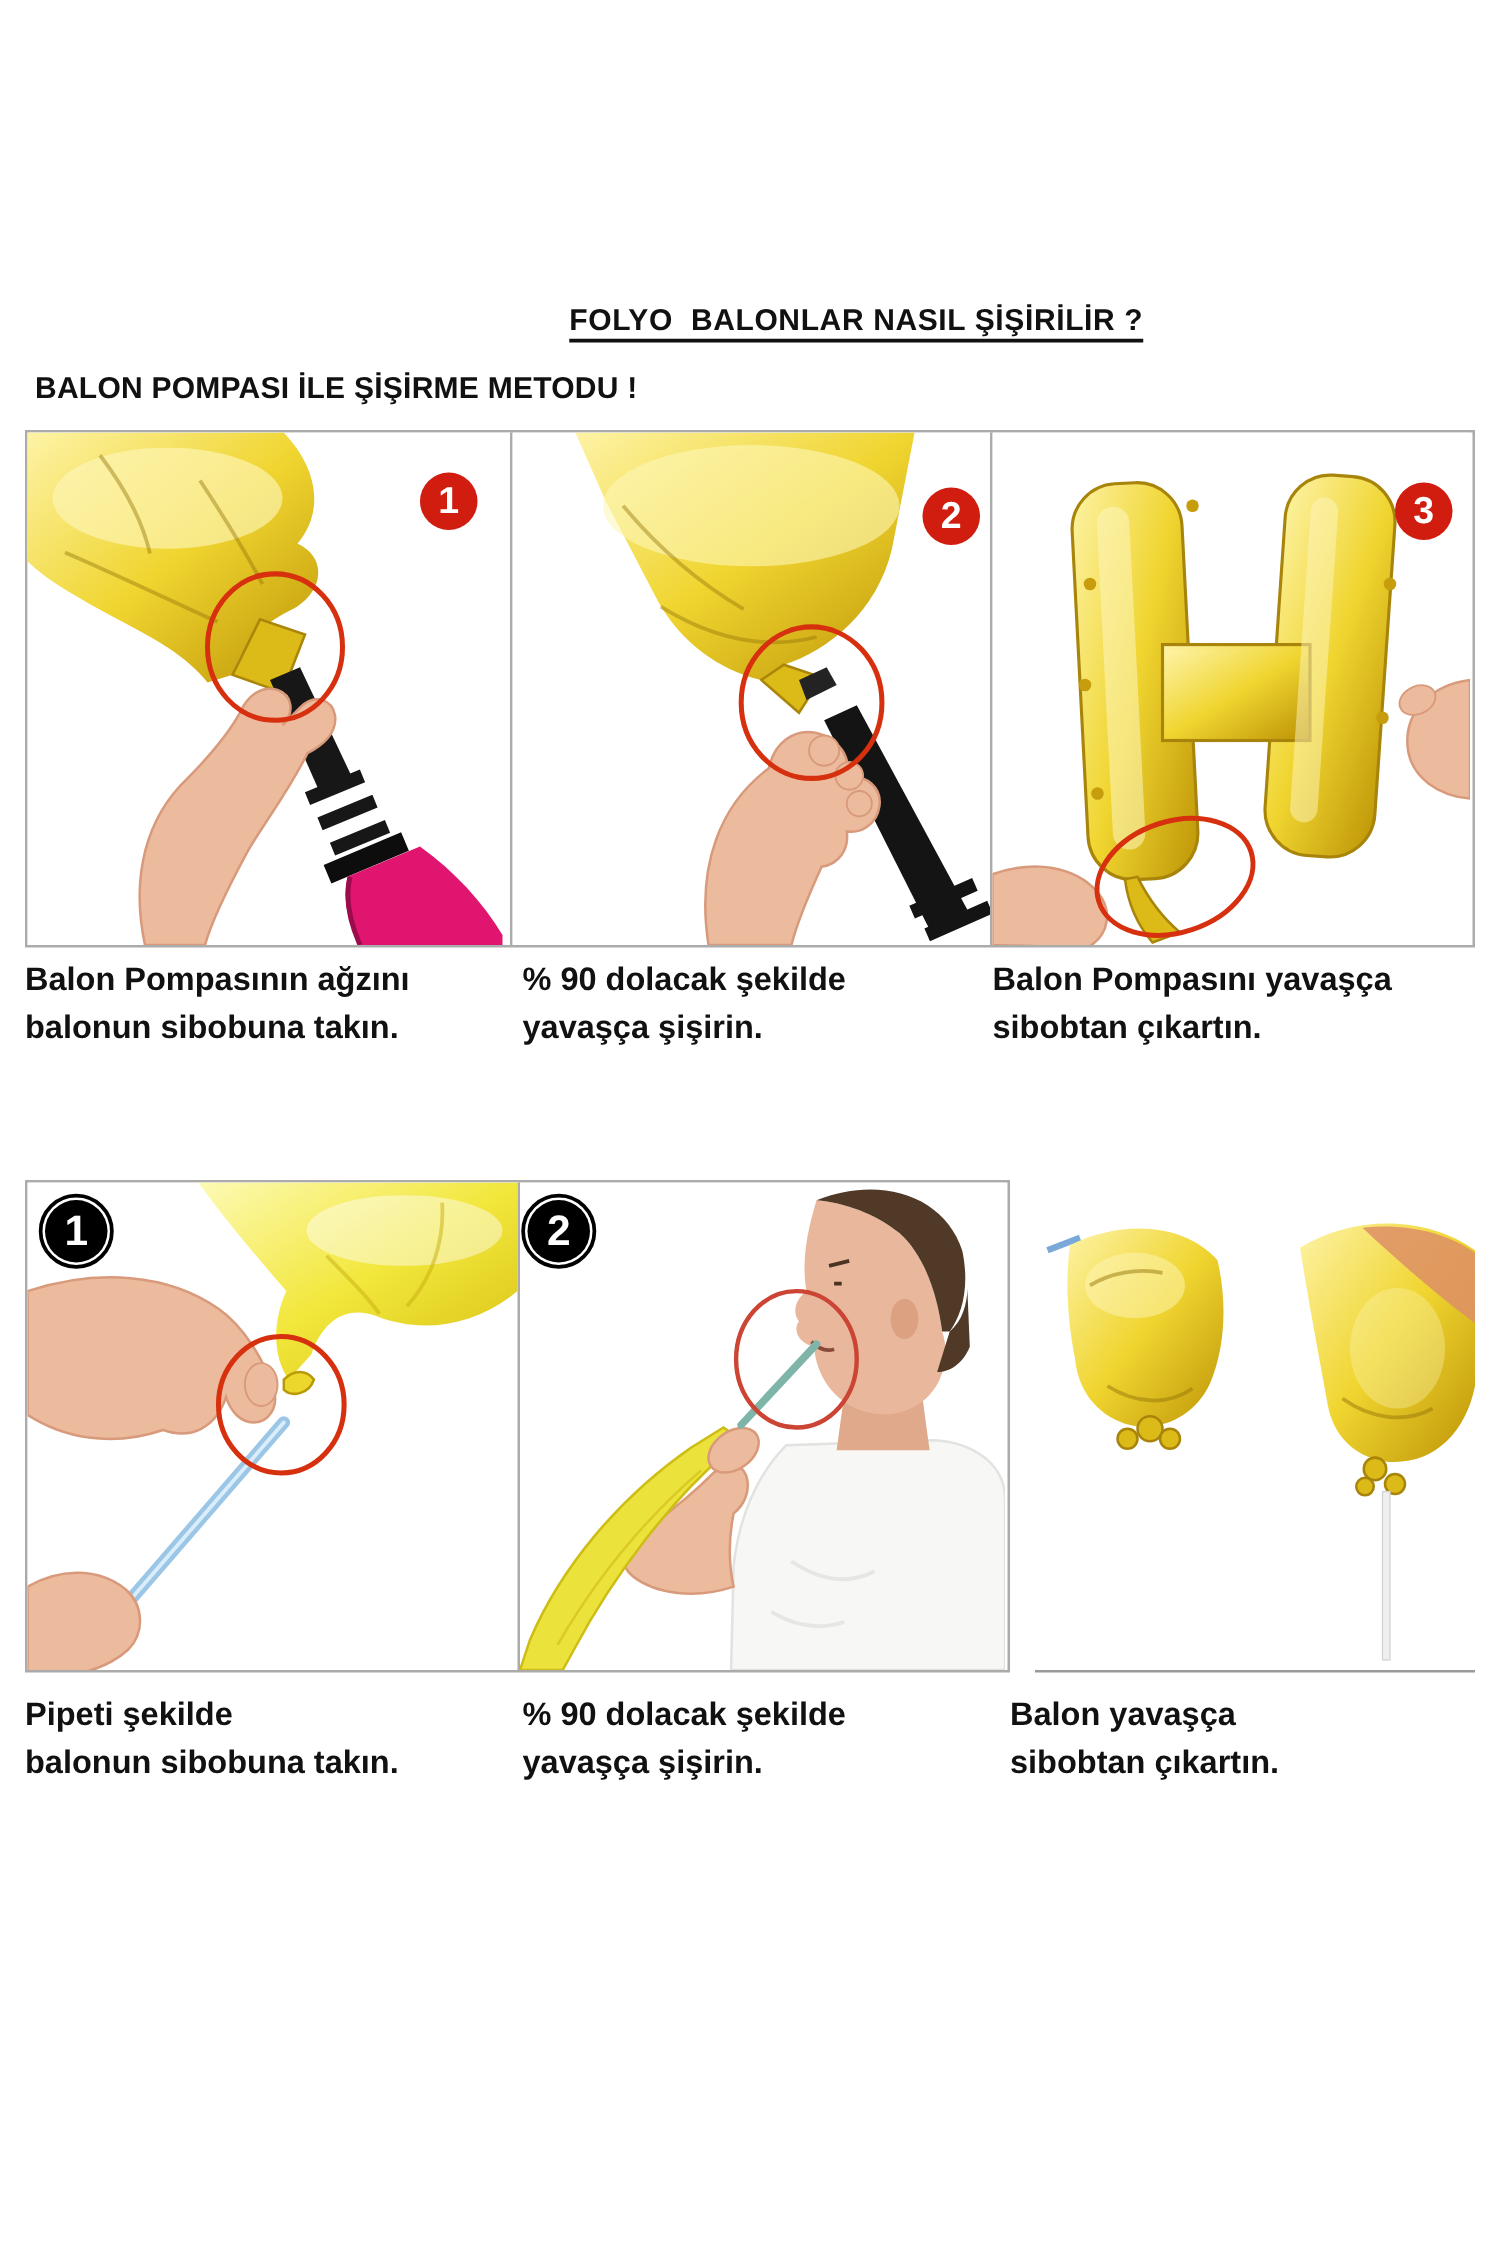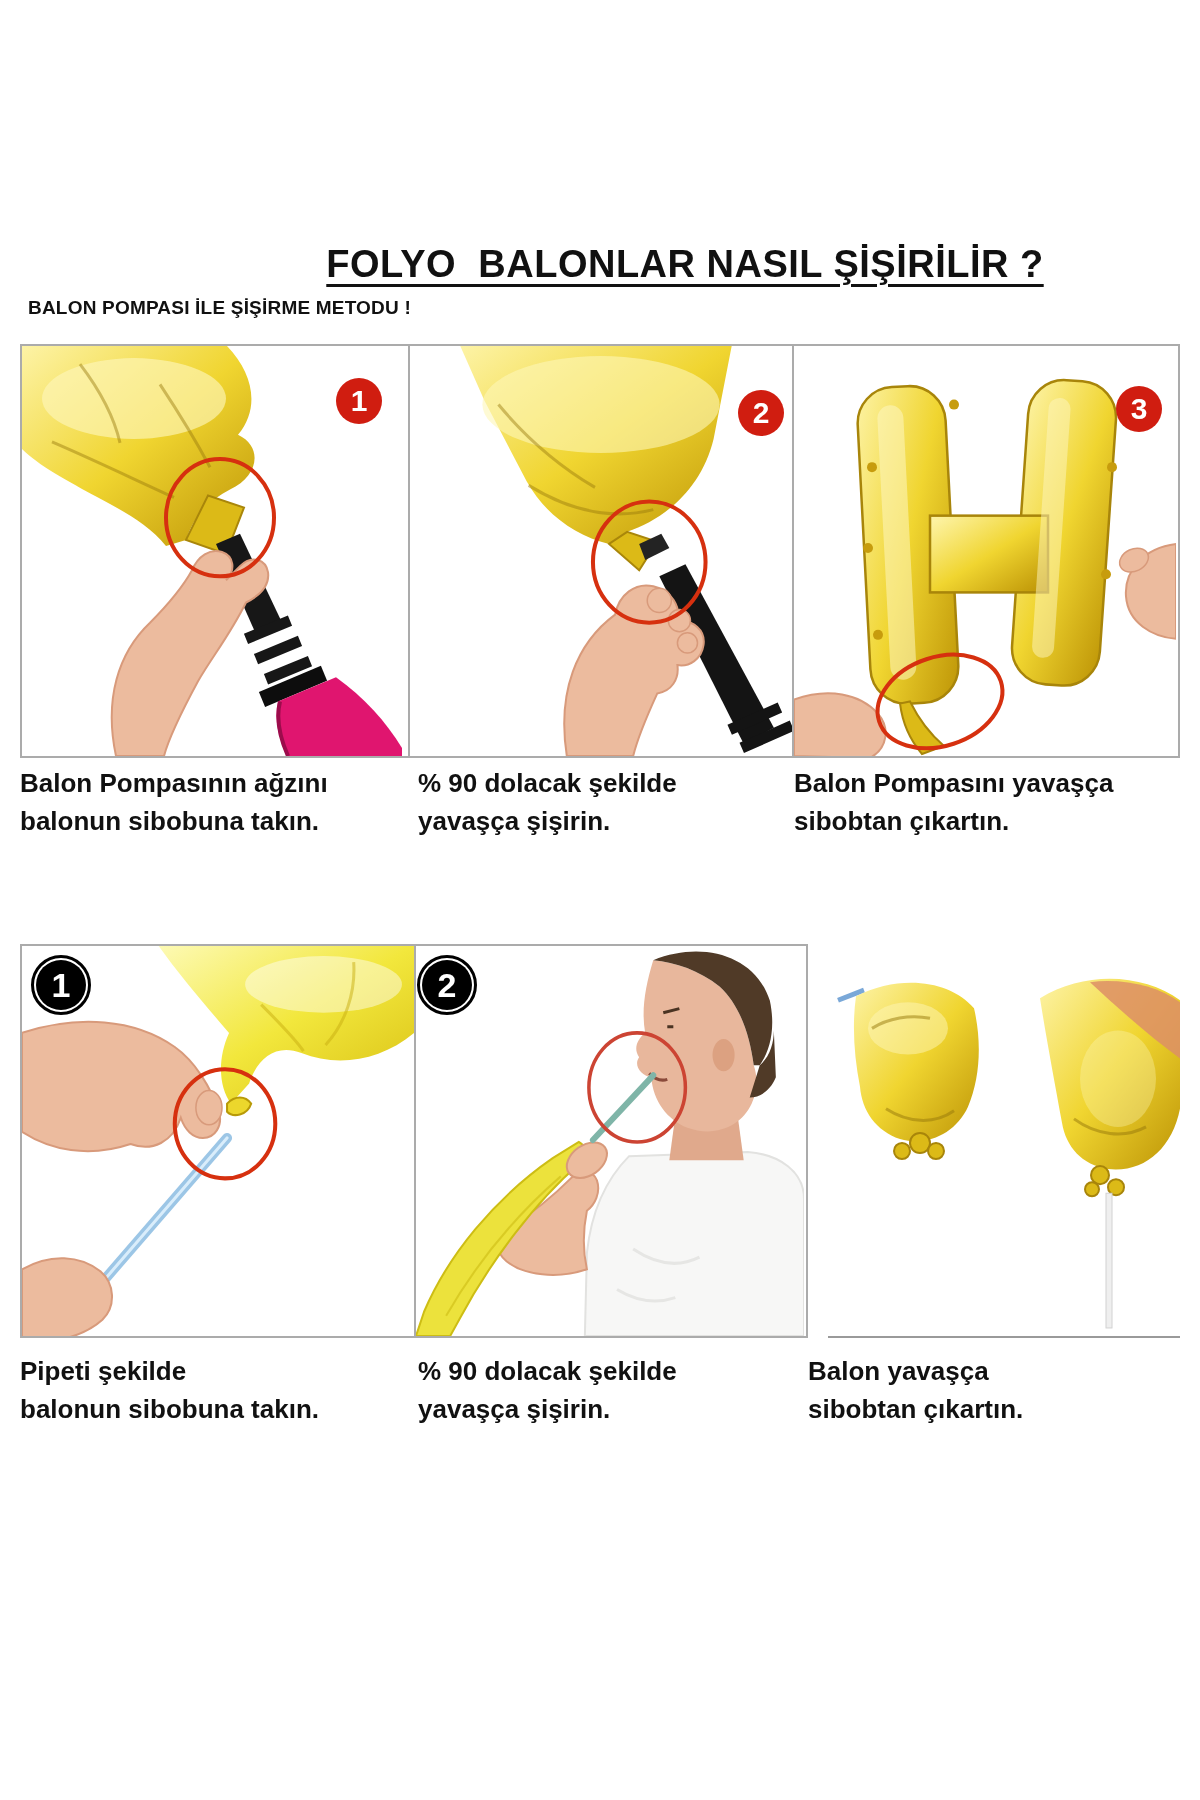--- a/index.html
+++ b/index.html
@@ -2,25 +2,25 @@
 <html><head>
 <meta charset="utf-8">
 <style>
   html,body{margin:0;padding:0;background:#ffffff;}
   .canvas{
     position:relative;width:1200px;height:1800px;background:#ffffff;overflow:hidden;
     font-family:"Liberation Sans",sans-serif;color:#111;
   }
   .page-title{
     position:absolute;top:243px;left:170px;width:1030px;text-align:center;
-    font-size:38px;font-weight:700;letter-spacing:.5px;white-space:pre-wrap;
+    font-size:24px;font-weight:700;letter-spacing:.5px;white-space:pre-wrap;
     text-decoration:underline;text-decoration-thickness:3px;text-underline-offset:7px;
   }
   .section-heading{
-    position:absolute;left:28px;font-size:19px;font-weight:700;letter-spacing:.2px;white-space:nowrap;
+    position:absolute;left:28px;font-size:24px;font-weight:700;letter-spacing:.2px;white-space:nowrap;
   }
   #heading-pump{top:297px;}
   #heading-straw{top:890px;}
   .photo-row{
     position:absolute;border:2px solid #ababab;background:#fff;display:flex;
   }
   #row-pump{top:344px;left:20px;width:1156px;height:410px;}
   #row-straw{top:944px;left:20px;width:784px;height:390px;}
   .panel{position:relative;height:100%;}
   #row-pump .panel{width:386px;}

